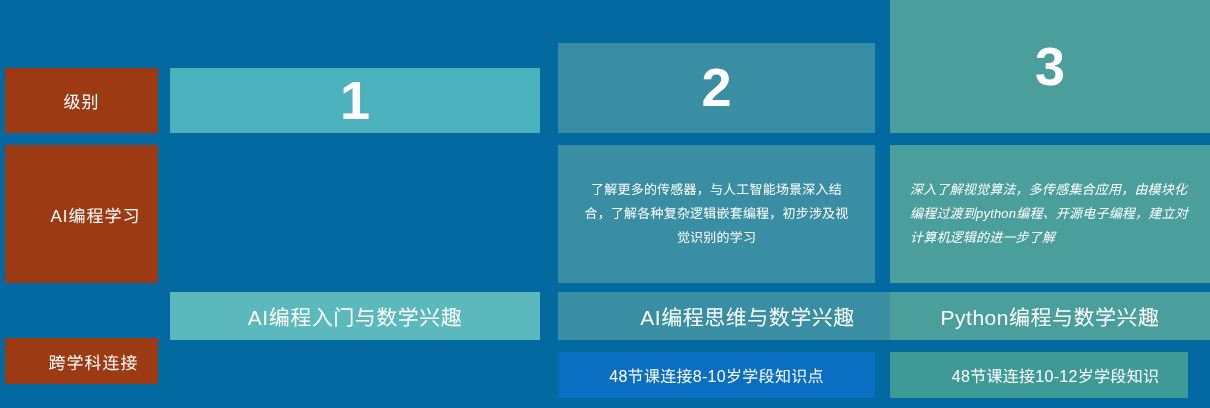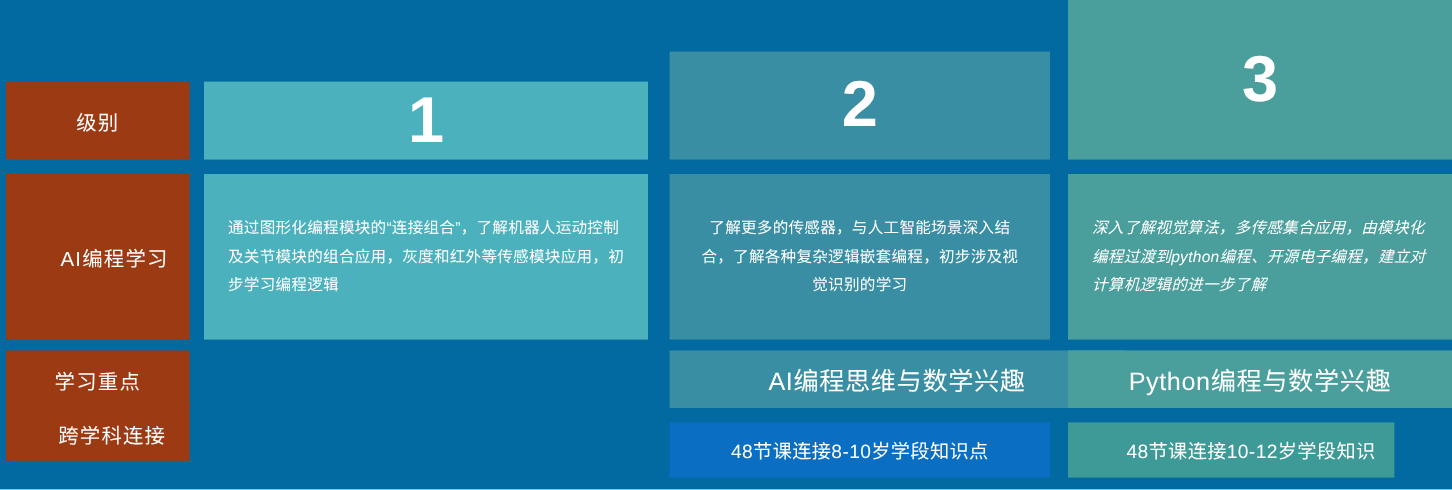--- a/index.html
+++ b/index.html
@@ -100,60 +100,57 @@
 
   
   .cross-cell {
     top: 352px;
     height: 46px;
     font-size: 16px;
     letter-spacing: 0.3px;
   }
   .cross-c1 { left: 170px; width: 370px; background: #23A6DC; }
   .cross-c2 { left: 558px; width: 317px; background: #0A6FC2; }
-  .cross-c3 { left: 890px; width: 272px; background: #3E9A96; padding-left: 33px; }
+  .cross-c3 { left: 890px; width: 298px; background: #3E9A96; padding-left: 33px; }
 </style>
 </head>
 <body>
 
 <div id="board">
 
   <div class="cell label-cell label-r1">
     <span>级别</span>
   </div>
   <div class="cell label-cell label-r2">
     <span>AI编程学习</span>
-  </div>
-  <div class="cell label-cell label-r3">
-    <span>学习重点</span>
   </div>
   <div class="cell label-cell label-r4">
     <span>跨学科连接</span>
   </div>
 
   <div class="cell head-cell head-c1">
     <span>1</span>
   </div>
   <div class="cell head-cell head-c2">
     <span>2</span>
   </div>
   <div class="cell head-cell head-c3">
     <span>3</span>
   </div>
 
-  <div class="cell body-cell body-c1">
-    <p>通过图形化编程模块的“连接组合”，了解机器人运动控制及关节模块的组合应用，灰度和红外等传感模块应用，初步学习编程逻辑</p>
-  </div>
   <div class="cell body-cell body-c2">
     <p>了解更多的传感器，与人工智能场景深入结合，了解各种复杂逻辑嵌套编程，初步涉及视觉识别的学习</p>
   </div>
   <div class="cell body-cell body-c3">
     <p>深入了解视觉算法，多传感集合应用，由模块化编程过渡到python编程、开源电子编程，建立对计算机逻辑的进一步了解</p>
   </div>
 
+  <div class="cell focus-cell focus-c1">
+    <span>AI编程入门与数学兴趣</span>
+  </div>
   <div class="cell focus-cell focus-c2">
     <span>AI编程思维与数学兴趣</span>
   </div>
   <div class="cell focus-cell focus-c3">
     <span>Python编程与数学兴趣</span>
   </div>
 
   <div class="cell cross-cell cross-c2">
     <span>48节课连接8-10岁学段知识点</span>
   </div>

